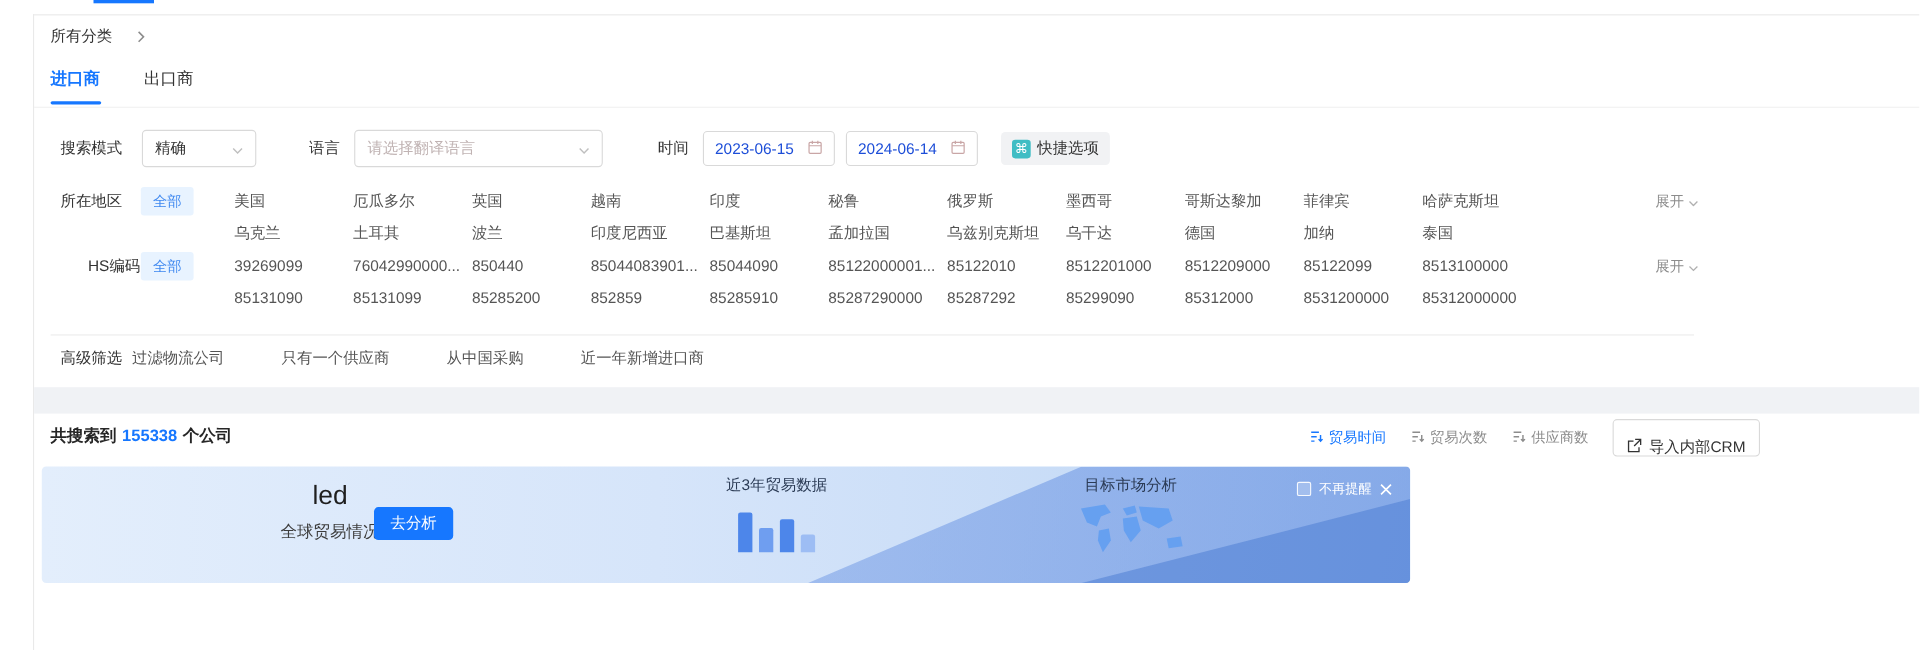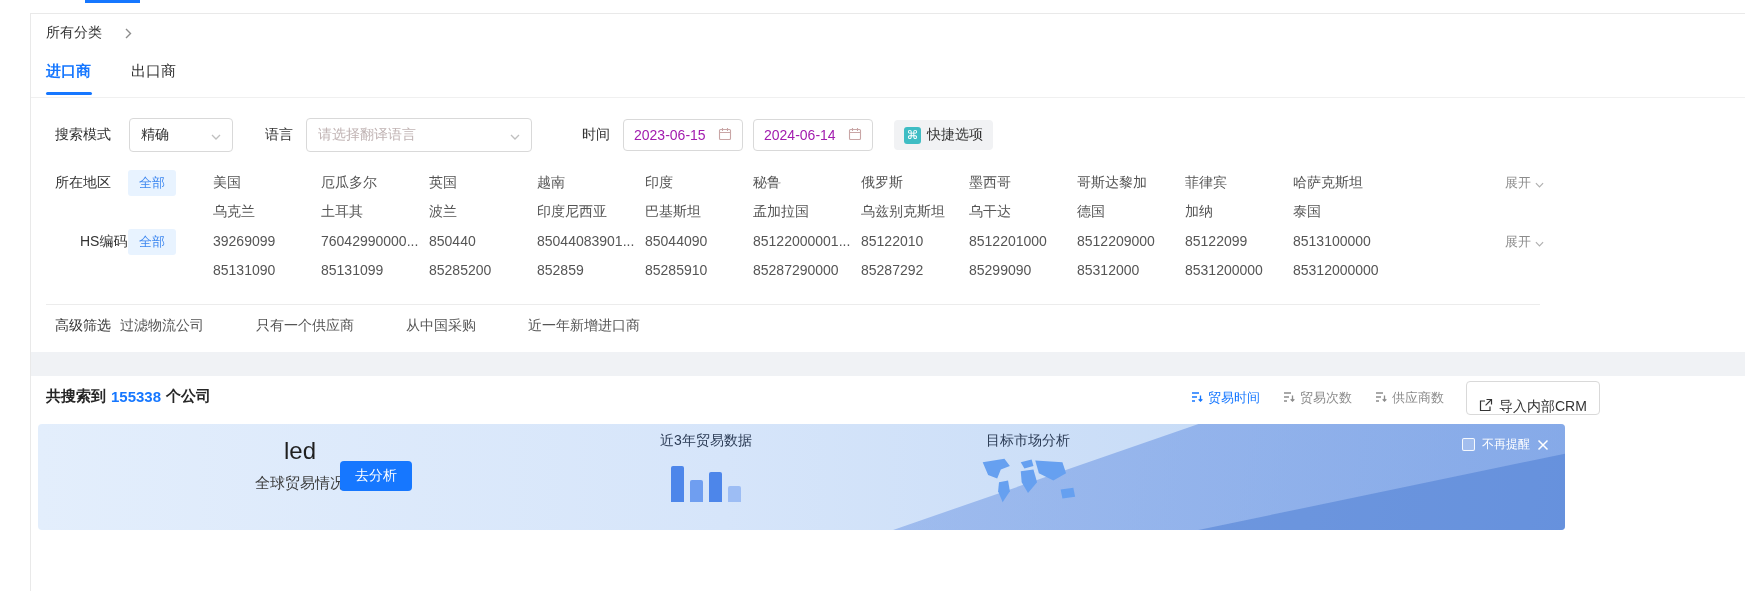--- a/index.html
+++ b/index.html
@@ -21,21 +21,21 @@
   .tab-underline { left:46px; top:92px; width:46px; height:3px; background:#1677ff; border-radius:2px; }
   .tabs-line { left:31px; top:97px; width:1714px; height:1px; background:#f0f0f0; }
 
   
   .f-row1 { left:55px; top:118px; height:34px; display:flex; align-items:center; }
   .f-label { font-size:14px; color:#333; }
   .select { height:32px; border:1px solid #d9d9d9; border-radius:4px; background:#fff; display:flex; align-items:center; justify-content:space-between; padding:16px 11px; font-size:14px; cursor:pointer; }
   .sel-mode { width:104px; margin-left:18px; }
   .sel-lang { width:226px; margin-left:13px; }
   .placeholder { color:#c0b3b3; }
-  .date-input { height:32px; width:120px; border:1px solid #d9d9d9; border-radius:4px; background:#fff; display:flex; align-items:center; justify-content:space-between; padding:0 10px; font-size:14px; color:#a21caf; cursor:pointer; }
+  .date-input { height:32px; width:120px; border:1px solid #d9d9d9; border-radius:4px; background:#fff; display:flex; align-items:center; justify-content:space-between; padding:0 10px; font-size:14px; color:#1d4ed8; cursor:pointer; }
   .quick-btn { margin-left:21px; height:30px; display:flex; align-items:center; gap:6px; background:#f1f2f4; border-radius:4px; padding:0 10px; font-size:14px; color:#333; cursor:pointer; }
   .cmd-box { width:17px; height:17px; border-radius:3px; background:#3fbdc4; color:#fff; font-size:12px; line-height:17px; text-align:center; }
 
   
   .row-label { font-size:14px; color:#333; }
   .chip-all { background:#e8f3ff; color:#3d87f0; font-size:13px; padding:4px 11px; border-radius:3px; cursor:pointer; }
   .opt-rows { display:flex; flex-direction:column; gap:9px; }
   .opt-grid { display:grid; grid-template-columns:repeat(11,108px); }
   .opt-grid span { font-size:14px; color:#555; line-height:20px; white-space:nowrap; overflow:hidden; cursor:pointer; }
   .expand { font-size:13px; color:#8c8c8c; display:flex; align-items:center; gap:4px; cursor:pointer; }
@@ -50,21 +50,21 @@
 
   
   .res-count { left:46px; top:387px; font-size:15px; font-weight:600; color:#262626; display:flex; gap:5px; align-items:center; }
   .res-count .num { color:#1677ff; }
   .results-right { left:1190px; top:381px; display:flex; align-items:center; gap:22px; }
   .sort-item { display:flex; align-items:center; gap:4px; font-size:13px; color:#8c8c8c; cursor:pointer; }
   .sort-item.active { color:#1677ff; }
   .crm-btn { display:flex; align-items:flex-start; gap:6px; border:1px solid #d9d9d9; border-radius:4px; background:#fff; height:32px; padding:16px 12px; font-size:14px; color:#333; cursor:pointer; }
 
   
-  .banner { left:38px; top:424px; width:1527px; height:106px; border-radius:4px; overflow:hidden;
+  .banner { left:38px; top:424px; width:1244px; height:106px; border-radius:4px; overflow:hidden;
             background:linear-gradient(90deg,#e3eefc 0%,#d6e5fa 45%,#bdd5f4 100%); }
   .bn-shape1 { position:absolute; inset:0; clip-path:polygon(76% 0,100% 0,100% 100%,56% 100%);
                background:linear-gradient(100deg, rgba(137,172,236,.38), rgba(96,140,224,.6)); }
   .bn-shape2 { position:absolute; inset:0; clip-path:polygon(100% 28%,100% 100%,76% 100%);
                background:rgba(72,122,210,.5); }
   .bn-left { position:absolute; left:187px; top:12px; width:150px; text-align:center; }
   .bn-keyword { font-size:24px; color:#1f1f1f; line-height:30px; }
   .bn-subtitle { font-size:15px; color:#3d3d3d; margin-top:8px; }
   .bn-cta { position:absolute; left:302px; top:37px; background:#1677ff; color:#fff; font-size:14px; border:none; border-radius:4px; padding:6px 15px; cursor:pointer; }
   .bn-col { position:absolute; text-align:center; }
@@ -101,21 +101,21 @@
 <div class="abs tabs-line"></div>
 
 <div class="abs f-row1">
   <span class="f-label">搜索模式</span>
   <div class="select sel-mode">
     <span>精确</span>
     <span><svg width="10" height="6" viewBox="0 0 10 6" fill="none" stroke="#bfbfbf" stroke-width="1.3">
           <path d="M1 1l4 4 4-4"></path>
         </svg></span>
   </div>
-  <span class="f-label" style="margin-left:32px;">语言</span>
+  <span class="f-label" style="margin-left:48px;">语言</span>
   <div class="select sel-lang">
     <span class="placeholder">请选择翻译语言</span>
     <span><svg width="10" height="6" viewBox="0 0 10 6" fill="none" stroke="#bfbfbf" stroke-width="1.3">
           <path d="M1 1l4 4 4-4"></path>
         </svg></span>
   </div>
   <span class="f-label" style="margin-left:50px;">时间</span>
   <div class="date-input" style="margin-left:13px;">
     <span>2023-06-15</span>
     <span><svg width="14" height="14" viewBox="0 0 14 14" fill="none" stroke="#c9a6a6" stroke-width="1.1">

